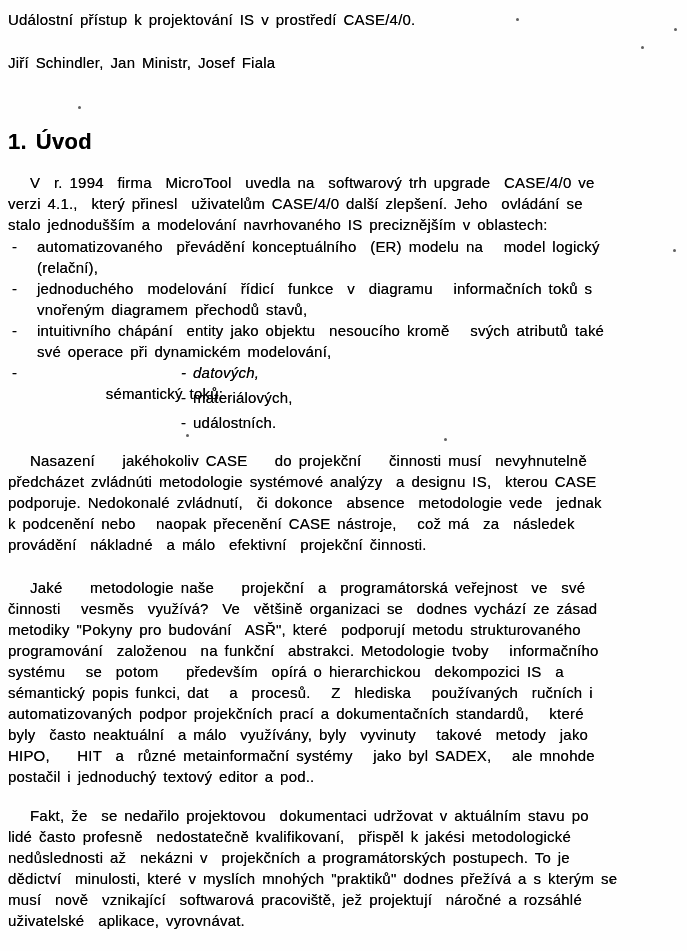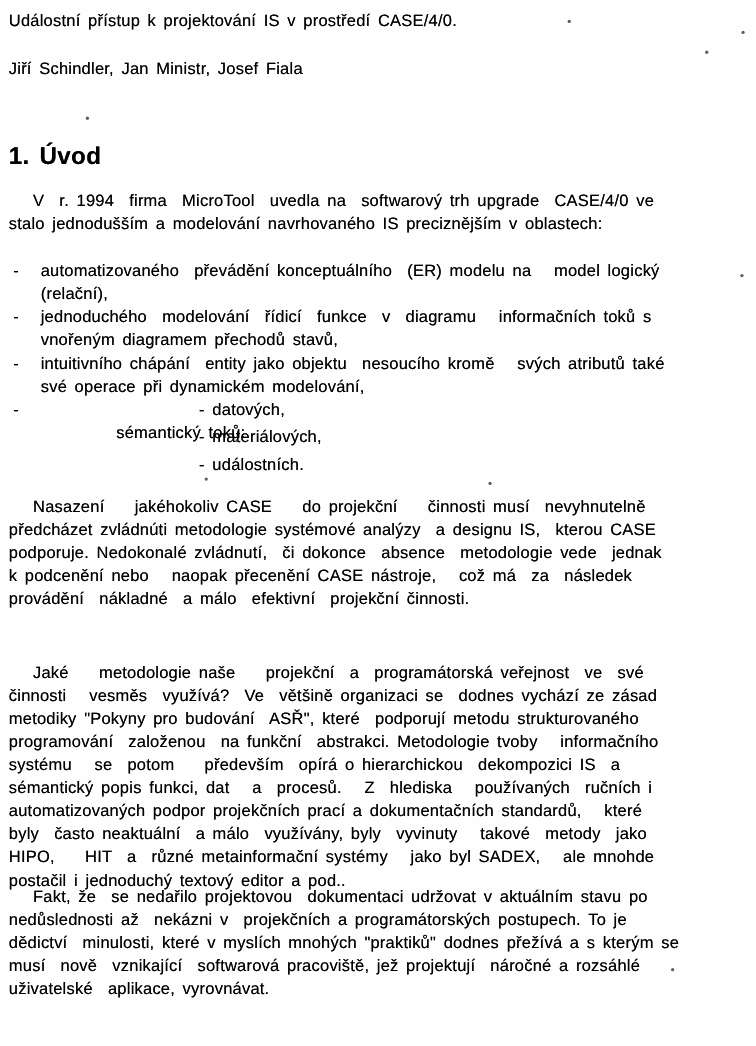--- a/index.html
+++ b/index.html
@@ -32,25 +32,25 @@
     font-weight: bold;
     font-size: 22px;
     letter-spacing: 0.3px;
   }
   .para1 { top: 172px; }
   .bullets { top: 236px; left: 12px; width: 672px; }
   .bullet { display: flex; }
   .bullet .dash { flex: none; width: 25px; white-space: pre; }
   .bullet .btext { flex: 1; }
   .b4line { position: relative; }
-  .flow-inline { position: absolute; left: 144px; top: 0; white-space: pre; }
+  .flow-inline { position: absolute; left: 144px; top: 0; white-space: pre; font-style: italic; }
   .flow-sub { top: 387px; left: 181px; width: 300px; }
   .flow-sub .fline { white-space: pre; height: 25px; }
   .para2 { top: 450px; }
-  .para3 { top: 577px; margin-top: 24px; }
+  .para3 { top: 577px; }
   .para4 { top: 805px; }
   .dot {
     position: absolute;
     width: 3px; height: 3px;
     background: #2a2a2a;
     border-radius: 50%;
     opacity: 0.75;
   }
 </style>
 </head>
@@ -59,20 +59,21 @@
 <div class="page">
 
   <div class="blk doc-title line">Událostní přístup k projektování IS v prostředí CASE/4/0.</div>
 
   <div class="blk authors line">Jiří Schindler, Jan Ministr, Josef Fiala</div>
 
   <div class="blk heading line">1. Úvod</div>
 
   <div class="blk para para1">
     <div class="line first">V  r. 1994  firma  MicroTool  uvedla na  softwarový trh upgrade  CASE/4/0 ve</div>
+    <div class="line">verzi 4.1.,  který přinesl  uživatelům CASE/4/0 další zlepšení. Jeho  ovládání se</div>
     <div class="line">stalo jednodušším a modelování navrhovaného IS preciznějším v oblastech:</div>
   </div>
 
   <div class="blk bullets">
     <div class="bullet">
       <span class="dash">-</span>
       <div class="btext">
         <div class="line">automatizovaného  převádění konceptuálního  (ER) modelu na   model logický</div>
         <div class="line">(relační),</div>
       </div>
@@ -123,20 +124,21 @@
     <div class="line">systému   se  potom    především  opírá o hierarchickou  dekompozici IS  a</div>
     <div class="line">sémantický popis funkci, dat   a  procesů.   Z  hlediska   používaných  ručních i</div>
     <div class="line">automatizovaných podpor projekčních prací a dokumentačních standardů,   které</div>
     <div class="line">byly  často neaktuální  a málo  využívány, byly  vyvinuty   takové  metody  jako</div>
     <div class="line">HIPO,    HIT  a  různé metainformační systémy   jako byl SADEX,   ale mnohde</div>
     <div class="line">postačil i jednoduchý textový editor a pod..</div>
   </div>
 
   <div class="blk para para4">
     <div class="line first">Fakt, že  se nedařilo projektovou  dokumentaci udržovat v aktuálním stavu po</div>
+    <div class="line">lidé často profesně  nedostatečně kvalifikovaní,  přispěl k jakési metodologické</div>
     <div class="line">nedůslednosti až  nekázni v  projekčních a programátorských postupech. To je</div>
     <div class="line">dědictví  minulosti, které v myslích mnohých "praktiků" dodnes přežívá a s kterým se</div>
     <div class="line">musí  nově  vznikající  softwarová pracoviště, jež projektují  náročné a rozsáhlé</div>
     <div class="line">uživatelské  aplikace, vyrovnávat.</div>
   </div>
 
   <div class="dot" style="left:516px; top:18px;"></div>
   <div class="dot" style="left:674px; top:28px;"></div>
   <div class="dot" style="left:641px; top:46px;"></div>
   <div class="dot" style="left:78px; top:106px;"></div>

